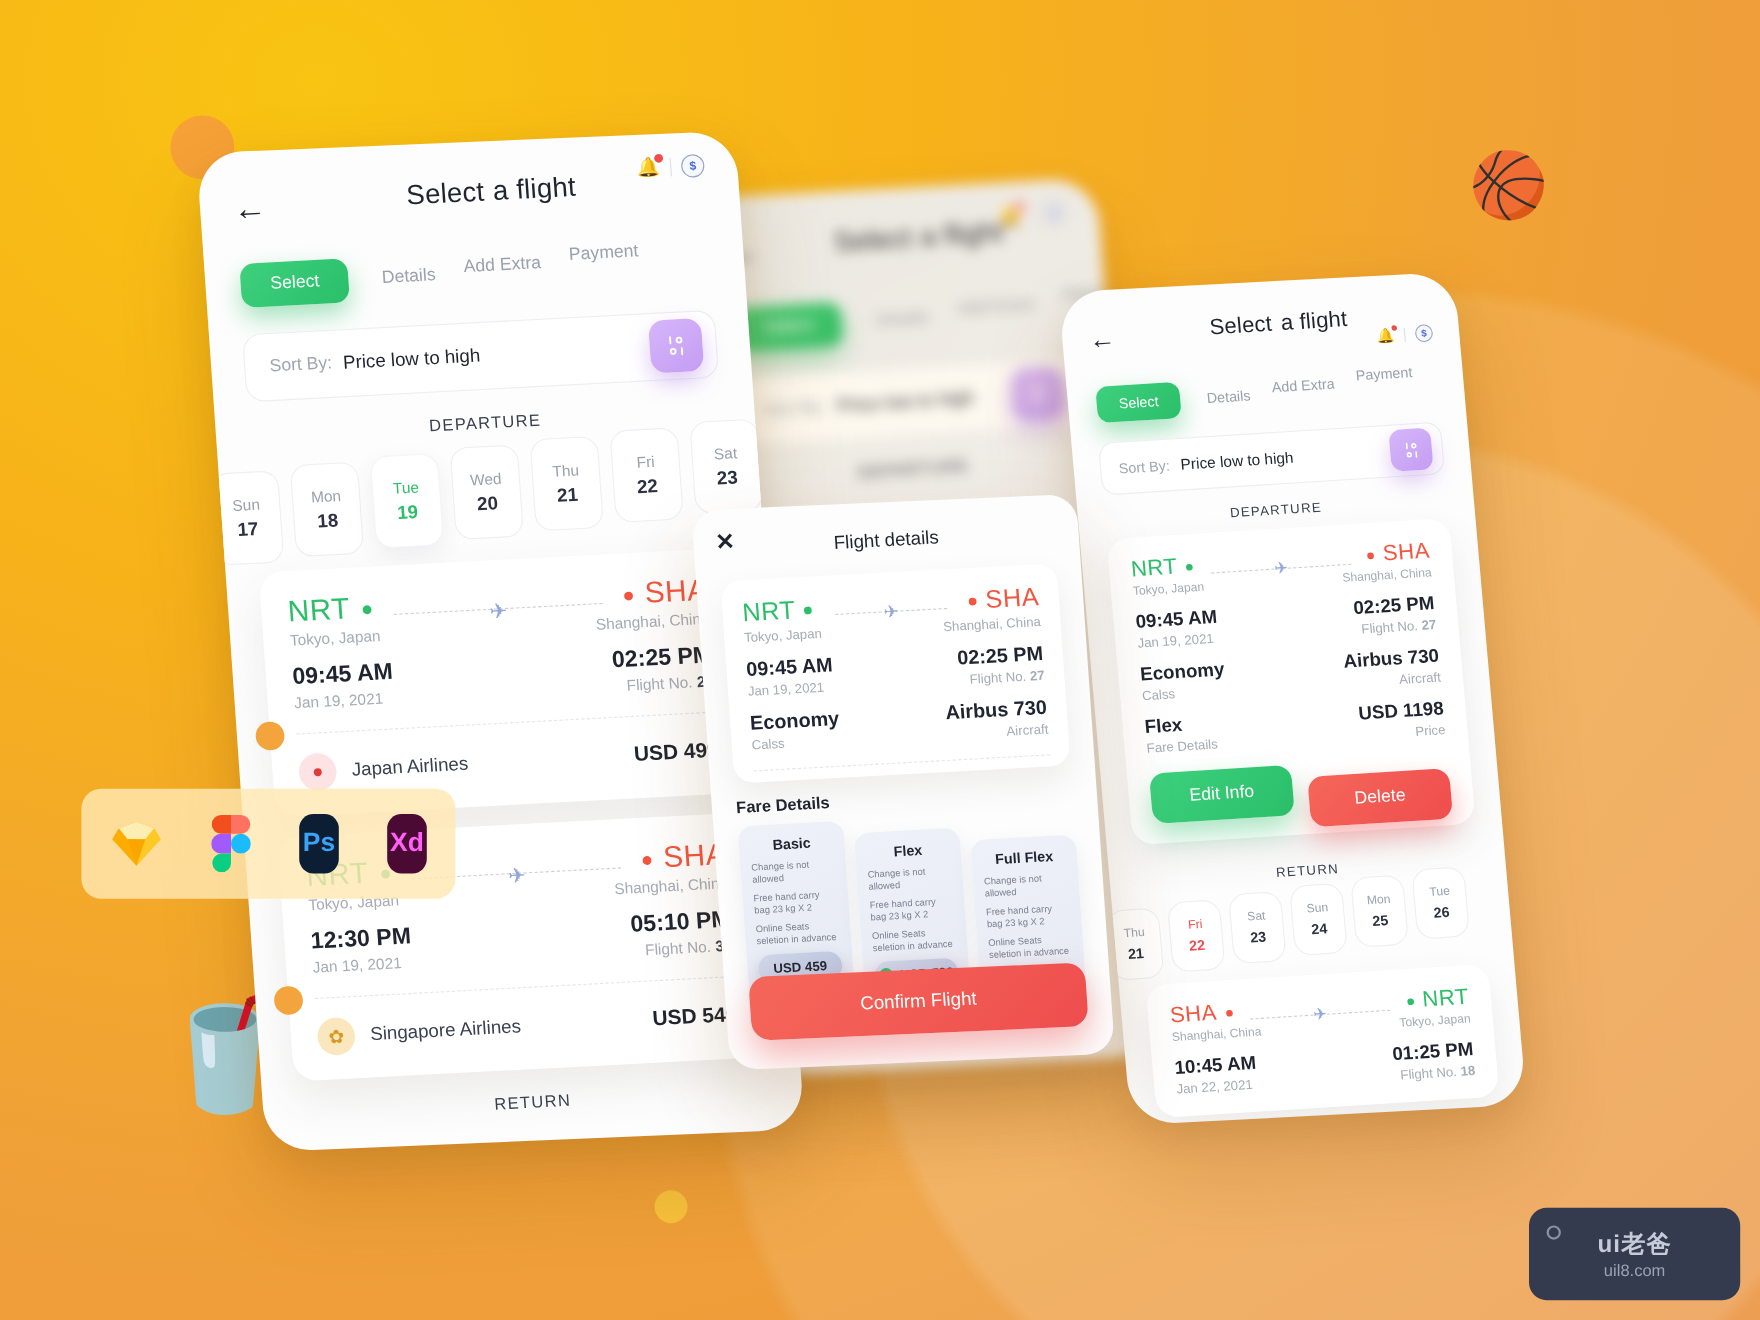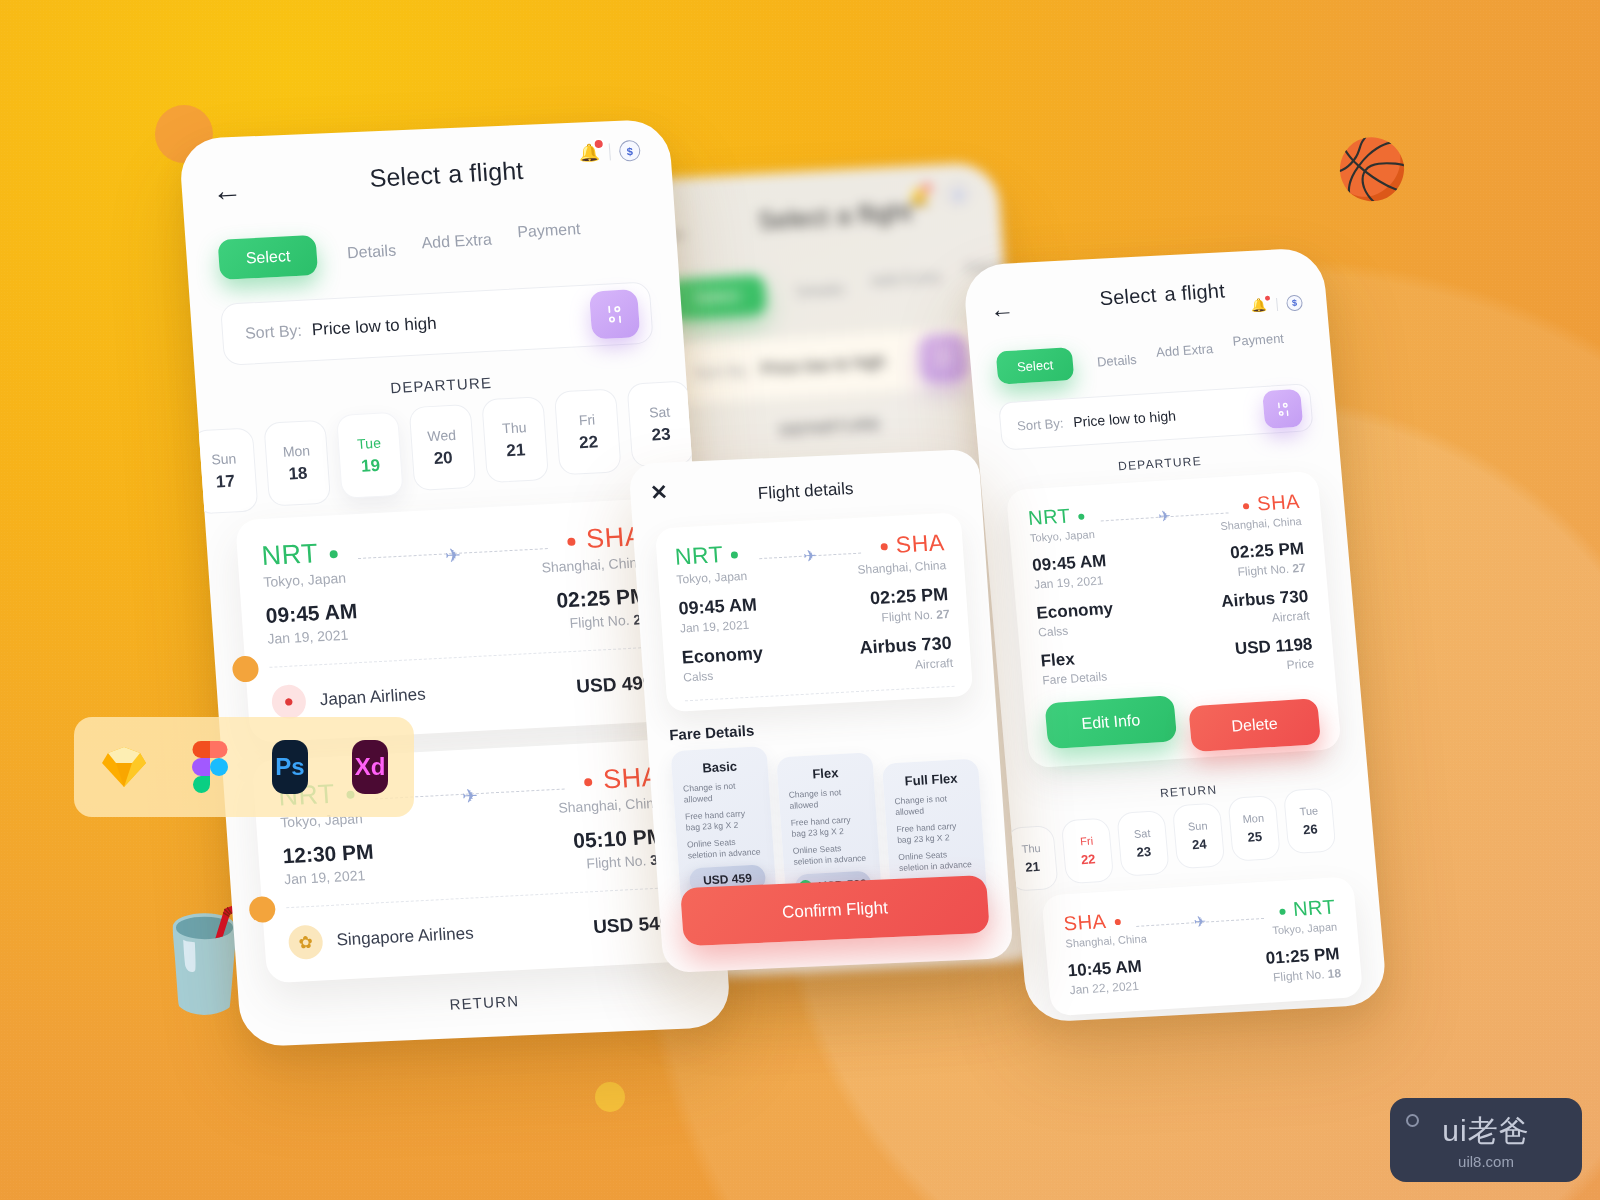--- a/index.html
+++ b/index.html
@@ -226,21 +226,21 @@
   .sw-xd{background:#4b0a33;color:#ff61f6;border-radius:13px;font-size:24px;}
 
   
   #wm{
     position:absolute;right:18px;bottom:18px;width:192px;height:84px;border-radius:16px;
     background:#343b4f;display:flex;align-items:center;justify-content:center;
     flex-direction:column;gap:1px;
   }
   #wm .wm-dot{position:absolute;left:16px;top:16px;width:13px;height:13px;border-radius:50%;
     border:2px solid #8a92a8;}
-  #wm .wm-main{font-size:30px;color:#c6cbd9;font-weight:400;letter-spacing:1px;}
+  #wm .wm-main{font-size:22px;color:#c6cbd9;font-weight:700;letter-spacing:1px;}
   #wm .wm-sub{font-size:15px;color:#9aa2b5;text-align:center;}
 </style>
 </head>
 <body>
 
 <div class="noise"></div>
 <div class="blob-orange"></div>
 <div class="blob-yellow"></div>
 
 <div class="deco deco-ball">🏀</div>

